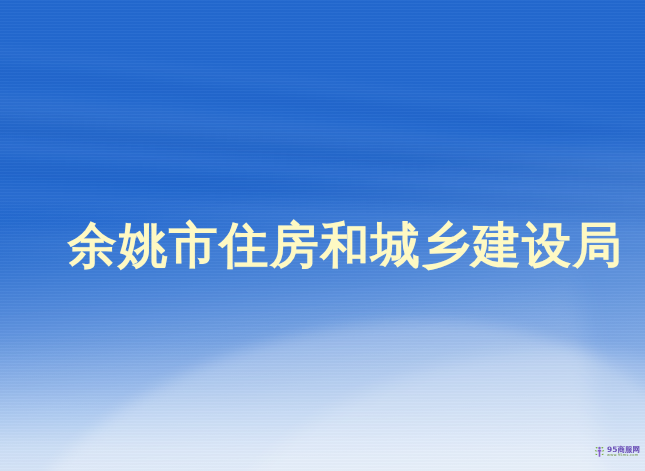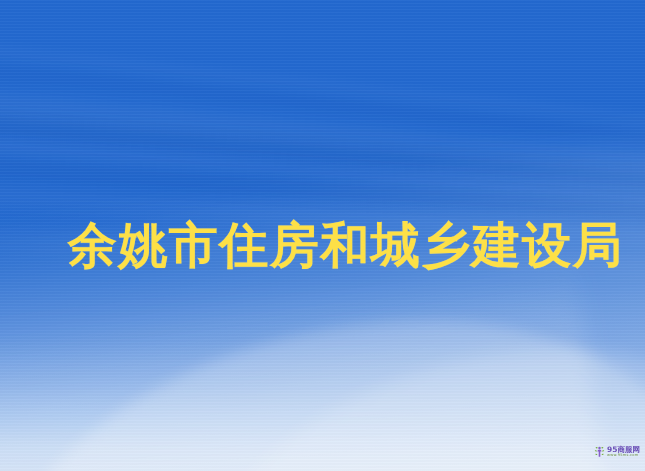--- a/index.html
+++ b/index.html
@@ -140,21 +140,21 @@
   #title-wrap {
     position:absolute;
     left:0; right:0;
     top:216px;
     display:flex;
     align-items:center;
     justify-content:center;
     z-index:6;
   }
   #title {
-    color:#fde047;
+    color:#fef9c3;
     font-size:49px;
     line-height:60px;
     font-weight:700;
     letter-spacing:1.5px;
     white-space:nowrap;
     font-family:"DejaVu Sans","Liberation Sans", sans-serif;
     text-shadow:0 0 1px rgba(255,255,255,0.35);
     margin-left:46px;
   }
 

